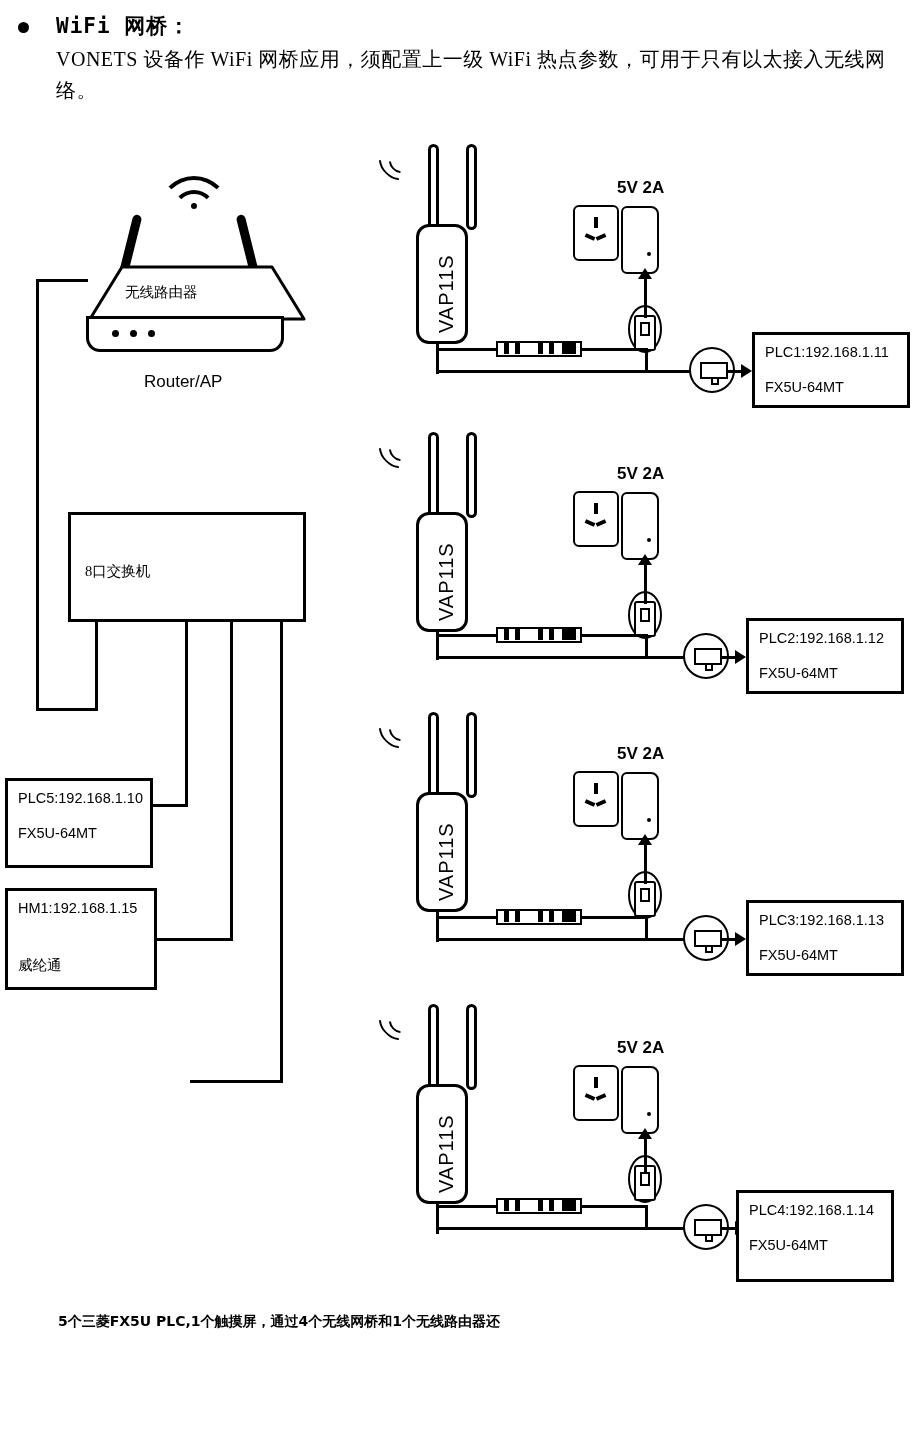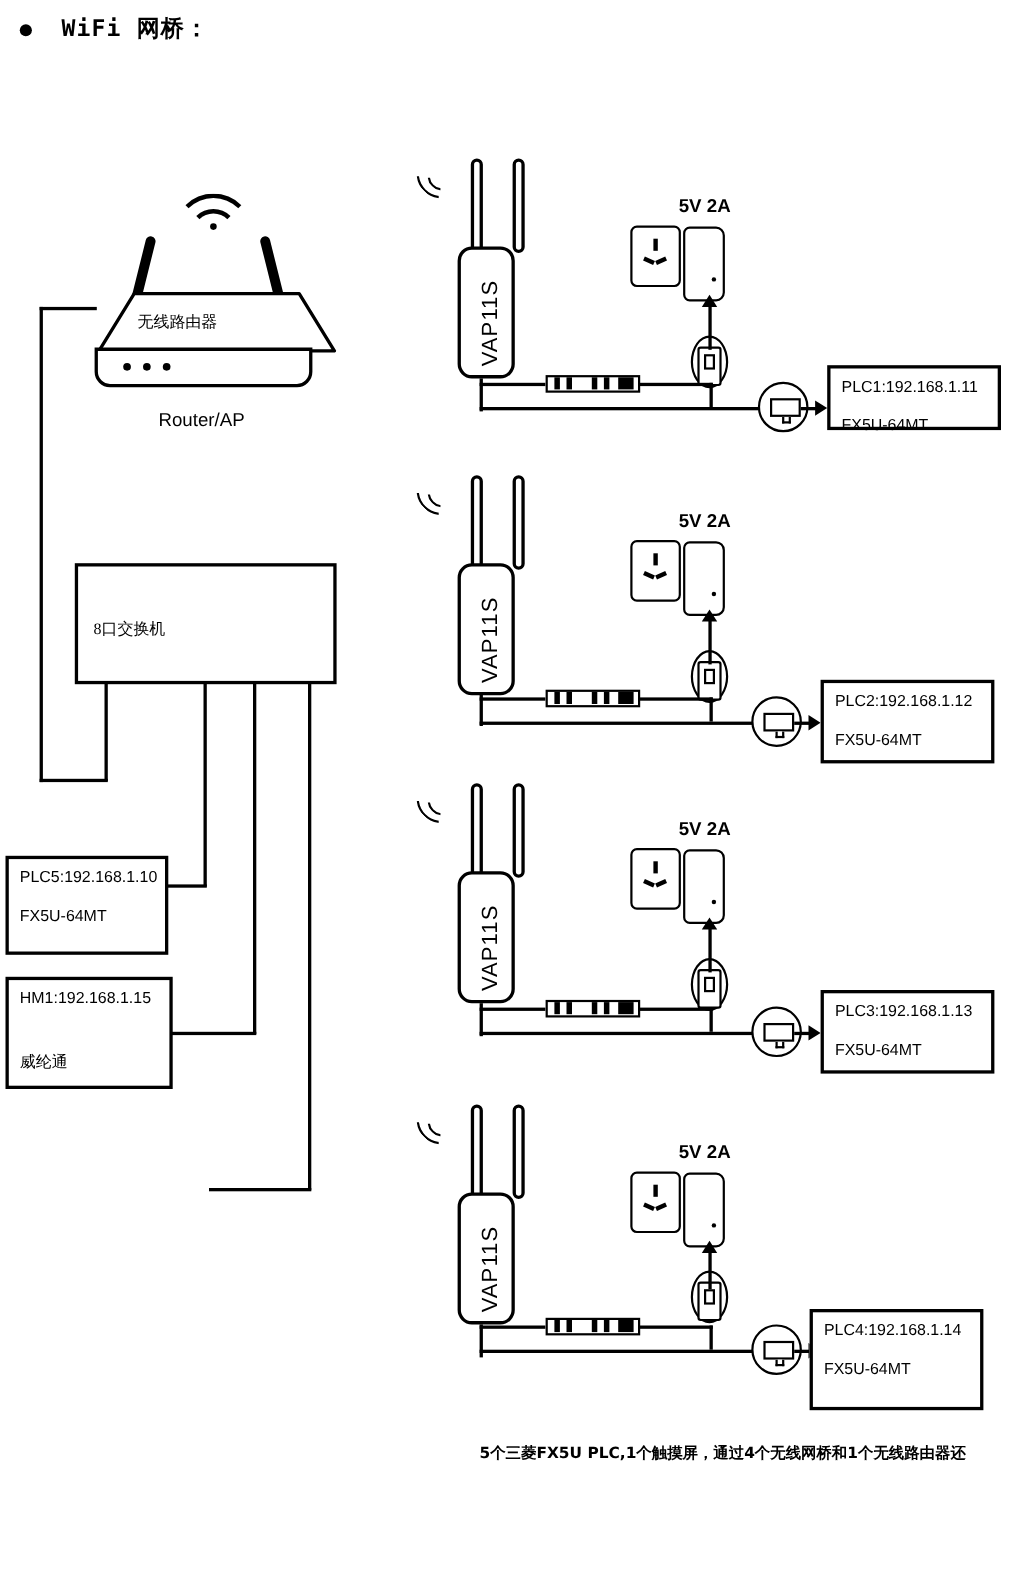--- a/index.html
+++ b/index.html
@@ -283,30 +283,30 @@
   
   .footer {
     position: absolute;
     left: 58px;
     top: 1308px;
     width: 820px;
     font-family: "DejaVu Sans", sans-serif;
     font-size: 14px;
     font-weight: bold;
     line-height: 26px;
-    text-align: right;
   }
 </style>
 </head>
 <body>
 
 <div id="page">
 
   <div class="bullet-dot"></div>
   <div class="heading">WiFi 网桥：</div>
+  <div class="para">VONETS 设备作 WiFi 网桥应用，须配置上一级 WiFi 热点参数，可用于只有以太接入无线网络。</div>
 
   <div class="ant" style="left:126px; top:214px; height:62px; transform:rotate(14deg);"></div>
   <div class="ant" style="left:243px; top:214px; height:62px; transform:rotate(-14deg);"></div>
 
   <div class="rwave" style="left:158px; top:176px; width:72px; height:72px; transform:rotate(0deg);"></div>
   <div class="rwave" style="left:172px; top:190px; width:44px; height:44px;"></div>
   <div class="wave-dot" style="left:191px; top:203px;"></div>
 
   <div class="router-top" style="left:86px; top:263px; width:222px; height:58px;">
     <svg width="222" height="60" viewBox="0 0 222 60">
@@ -387,21 +387,21 @@
   <div class="wire wire-v" style="left:645px; top:348px; height:22px;"></div>
   <div class="wire wire-h" style="left:436px; top:370px; width:270px;"></div>
 
   <div class="rj-circle" style="left:689px; top:347px;"></div>
   <div class="rj-plug" style="left:700px; top:362px;">
     <div class="rj-tab" style="left:9px; top:15px;"></div>
   </div>
   <div class="wire wire-h" style="left:728px; top:370px; width:20px;"></div>
   <div class="arrow-r" style="left:741px; top:364px;"></div>
 
-  <div class="plc-box" style="left:752px; top:332px; width:158px; height:59px;">
+  <div class="plc-box" style="left:752px; top:332px; width:158px; height:76px;">
     <div class="plc-line1">PLC1:192.168.1.11</div>
     <div class="plc-line2">FX5U-64MT</div>
   </div>
 
   <div class="wave" style="left:381px; top:432px; width:30px; height:38px; transform:rotate(-45deg);"></div>
   <div class="wave" style="left:390px; top:440px; width:18px; height:22px; transform:rotate(-45deg);"></div>
   <div class="vap-ant" style="left:428px; top:432px;"></div>
   <div class="vap-ant" style="left:466px; top:432px;"></div>
   <div class="vap" style="left:416px; top:512px;">
     <div class="vap-label" style="left:16px; top:106px;">VAP11S</div>

